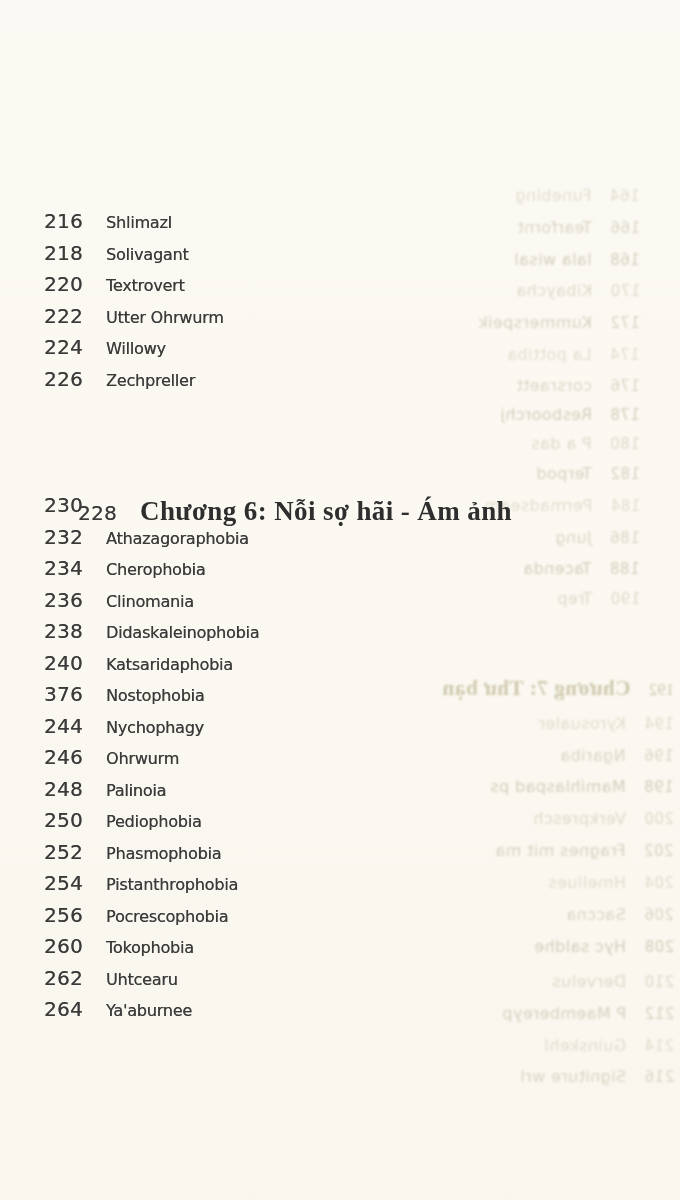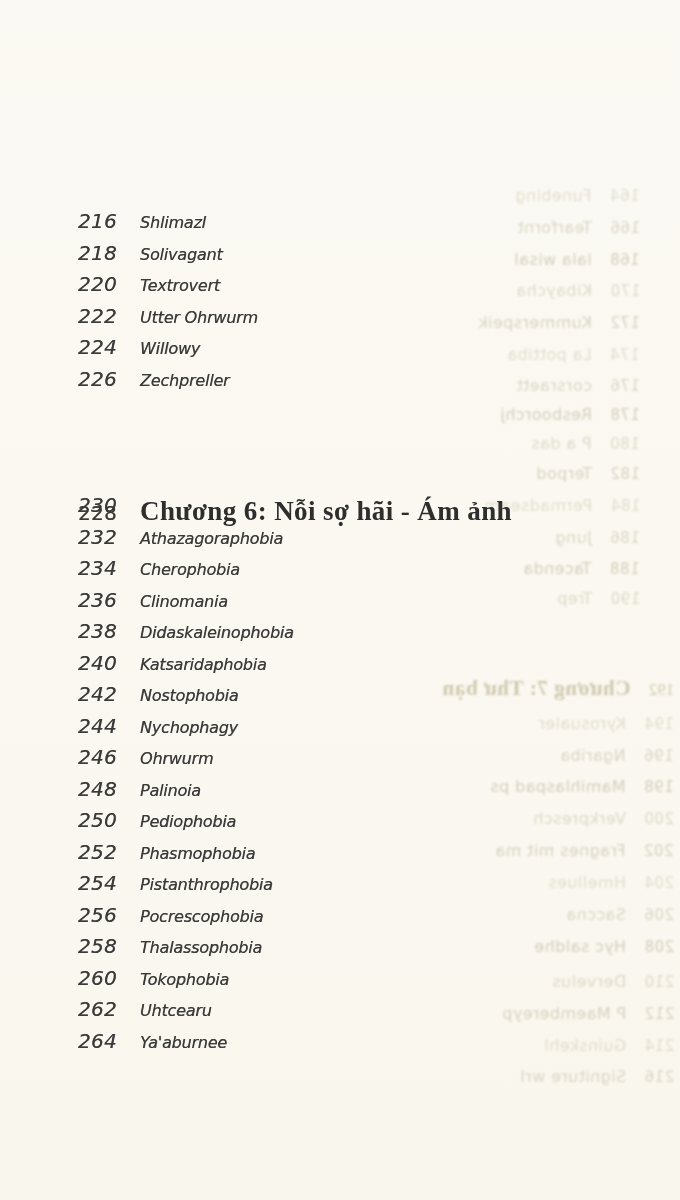--- a/index.html
+++ b/index.html
@@ -13,22 +13,21 @@
     color:#3a3a3a;
   }
 
   
   .toc-section{position:absolute;left:0;right:0;}
   #section-pre{top:206px;}
   #section-items{top:490px;}
   .toc-row{
     display:flex;align-items:baseline;
     height:31.5px;line-height:31.5px;
-    padding-left:78px;
-    font-style:italic;
+    padding-left:44px;
   }
   .toc-num{
     flex:0 0 62px;
     font-size:20px;
     letter-spacing:0.3px;
     text-shadow:0.3px 0.2px 0 rgba(58,58,58,0.75);
   }
   .toc-title{
     font-size:16px;
     letter-spacing:-0.2px;
@@ -282,21 +281,21 @@
     </div>
     <div class="toc-row">
       <span class="toc-num">238</span>
       <span class="toc-title">Didaskaleinophobia</span>
     </div>
     <div class="toc-row">
       <span class="toc-num">240</span>
       <span class="toc-title">Katsaridaphobia</span>
     </div>
     <div class="toc-row">
-      <span class="toc-num">242</span>
+      <span class="toc-num">376</span>
       <span class="toc-title">Nostophobia</span>
     </div>
     <div class="toc-row">
       <span class="toc-num">244</span>
       <span class="toc-title">Nychophagy</span>
     </div>
     <div class="toc-row">
       <span class="toc-num">246</span>
       <span class="toc-title">Ohrwurm</span>
     </div>
@@ -314,24 +313,20 @@
     </div>
     <div class="toc-row">
       <span class="toc-num">254</span>
       <span class="toc-title">Pistanthrophobia</span>
     </div>
     <div class="toc-row">
       <span class="toc-num">256</span>
       <span class="toc-title">Pocrescophobia</span>
     </div>
     <div class="toc-row">
-      <span class="toc-num">258</span>
-      <span class="toc-title">Thalassophobia</span>
-    </div>
-    <div class="toc-row">
       <span class="toc-num">260</span>
       <span class="toc-title">Tokophobia</span>
     </div>
     <div class="toc-row">
       <span class="toc-num">262</span>
       <span class="toc-title">Uhtcearu</span>
     </div>
     <div class="toc-row">
       <span class="toc-num">264</span>
       <span class="toc-title">Ya'aburnee</span>

